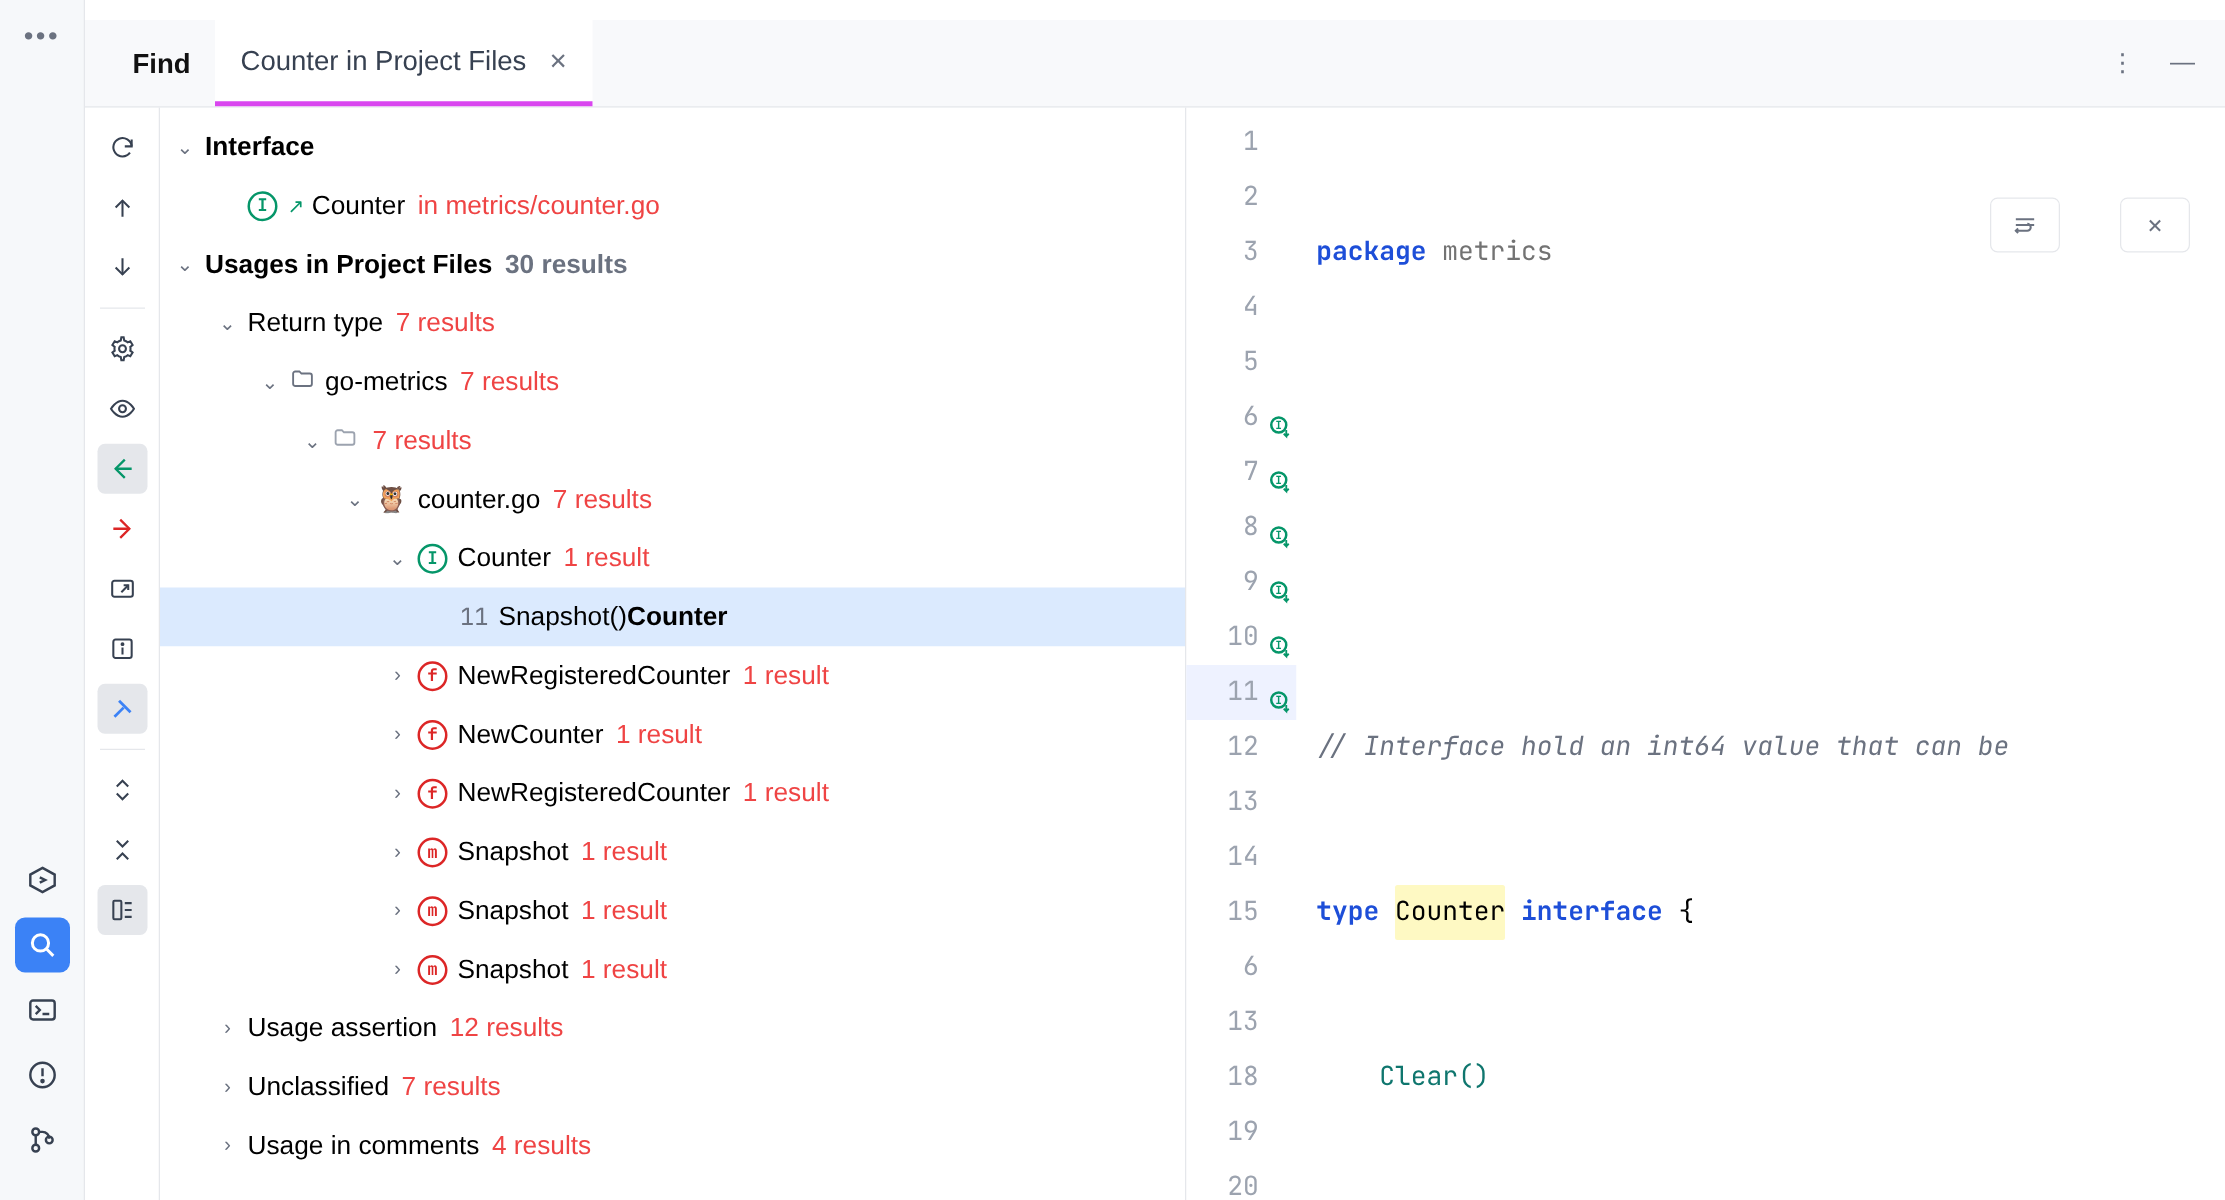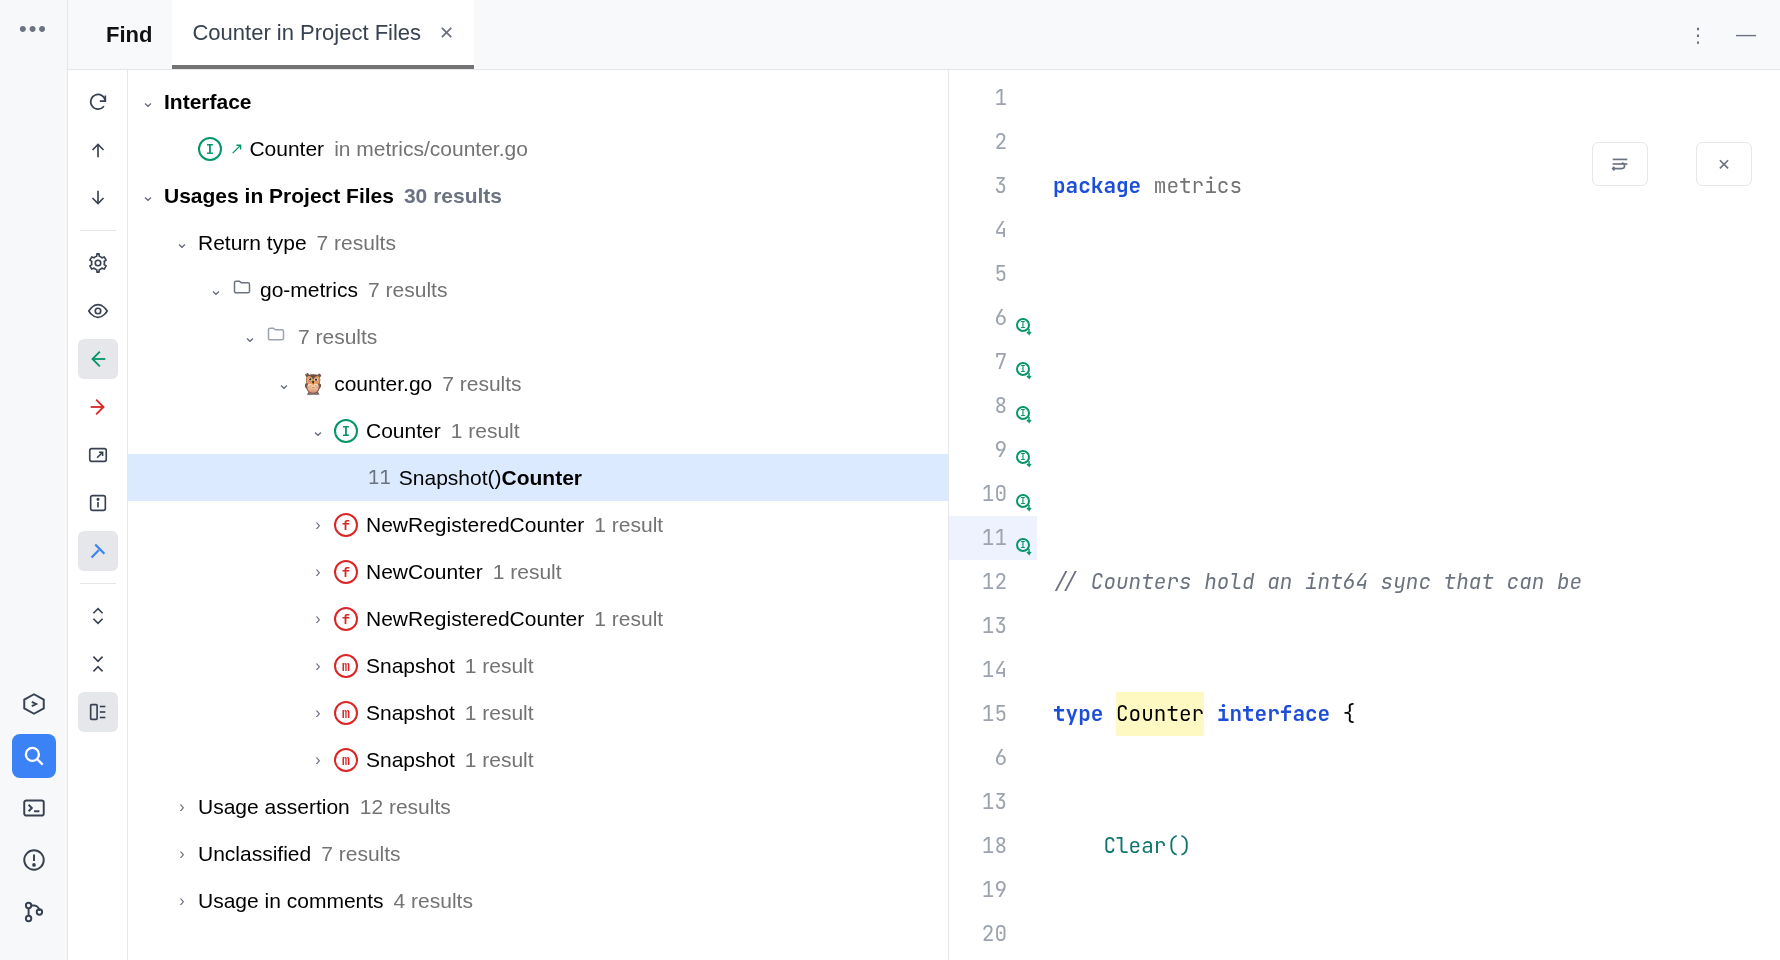--- a/index.html
+++ b/index.html
@@ -4,44 +4,44 @@
 <style>
 * { box-sizing: border-box; margin: 0; padding: 0; }
 body { font-family: -apple-system, BlinkMacSystemFont, "Segoe UI", sans-serif; font-size: 16px; background: #fff; color: #000; overflow: hidden; }
 .app { display: flex; height: 960px; width: 1780px; }
 .leftbar { width: 68px; background: #f6f8fa; border-right: 1px solid #e5e7eb; display: flex; flex-direction: column; align-items: center; padding-top: 16px; gap: 8px; }
 .leftbar .dots { font-size: 22px; color: #6b7280; letter-spacing: 2px; margin-bottom: 20px; cursor: pointer; }
 .leftbar-spacer { flex: 1; }
 .lb-btn { width: 44px; height: 44px; display: flex; align-items: center; justify-content: center; border-radius: 8px; cursor: pointer; color: #374151; }
 .lb-btn.active { background: #3b82f6; color: #fff; }
 .lb-btn svg { width: 26px; height: 26px; }
-.main { flex: 1; display: flex; flex-direction: column; }
+.main { flex: 1; display: flex; flex-direction: column; margin-top: 16px; }
 .tabbar { height: 70px; border-bottom: 1px solid #e5e7eb; display: flex; align-items: stretch; padding-left: 18px; background: #f8f9fb; }
 .tab { display: flex; align-items: center; padding: 0 20px; font-size: 22px; font-weight: 600; color: #111; cursor: pointer; position: relative; }
 .tab.inactive { font-weight: 400; color: #374151; }
 .tab.inactive .close { margin-left: 18px; color: #6b7280; font-size: 18px; }
-.tab.activeTab { border-bottom: 4px solid #737373; background:#fff; }
+.tab.activeTab { border-bottom: 4px solid #d946ef; background:#fff; }
 .tabbar-spacer { flex: 1; }
 .tabbar-right { display: flex; align-items: center; gap: 28px; padding-right: 24px; color: #6b7280; }
 .tabbar-right .icon { cursor: pointer; font-size: 20px; }
 .content { flex: 1; display: flex; min-height: 0; }
 .toolcol { width: 60px; border-right: 1px solid #e5e7eb; display: flex; flex-direction: column; align-items: center; padding-top: 12px; gap: 8px; }
 .tc-btn { width: 40px; height: 40px; display: flex; align-items: center; justify-content: center; border-radius: 6px; cursor: pointer; color: #374151; }
 .tc-btn.sel { background: #e5e7eb; }
 .tc-btn svg { width: 22px; height: 22px; }
 .tc-divider { width: 36px; height: 1px; background: #e5e7eb; margin: 4px 0; }
 .tree { flex: 0 0 820px; overflow: auto; padding-top: 8px; font-size: 21px; }
 .row { display: flex; align-items: center; height: 47px; padding-left: 8px; cursor: pointer; white-space: nowrap; }
 .row.selected { background: #dbeafe; }
 .chev { width: 24px; display: inline-flex; justify-content: center; color: #6b7280; font-size: 16px; margin-right: 4px; }
 .ind { display:inline-block; }
 .pad0 { width: 0px; } .pad1 { width: 34px; } .pad2 { width: 68px; } .pad3 { width: 102px; } .pad4 { width: 136px; } .pad5 { width: 170px; } .pad6 { width: 204px; }
 .label { }
 .label.bold { font-weight: 700; }
-.muted { color: #737373; margin-left: 10px; font-weight: 400; }
+.muted { color: #ef4444; margin-left: 10px; font-weight: 400; }
 .badge { display: inline-flex; align-items: center; justify-content: center; width: 24px; height: 24px; border-radius: 50%; font-size: 14px; font-weight: 700; margin-right: 8px; font-family: "JetBrains Mono", monospace; }
 .badge.I { border: 2px solid #059669; color: #059669; }
 .badge.f { border: 2px solid #dc2626; color: #dc2626; }
 .badge.m { border: 2px solid #dc2626; color: #dc2626; }
 .folder-icon { color: #6b7280; margin-right: 8px; }
 .file-icon { margin-right: 8px; }
 .linkout { color: #059669; margin-right: 6px; font-size:16px; }
 .linenum { color: #6b7280; margin-right: 8px; font-family: "JetBrains Mono", monospace; font-size:19px; }
 .editor { flex: 1; display: flex; border-left: 1px solid #e5e7eb; position: relative; font-family: "JetBrains Mono", "Menlo", monospace; font-size: 21px; line-height: 44px; }
 .gutter { width: 96px; text-align: right; color: #9ca3af; padding-right: 8px; padding-top: 6px; }
@@ -394,21 +394,21 @@
           <div class="ln">6</div>
           <div class="ln">13</div>
           <div class="ln">18</div>
           <div class="ln">19</div>
           <div class="ln">20</div>
         </div>
         <div class="code">
           <div class="cl"><span class="kw">package</span><span class="pkg"> metrics</span></div>
           <div class="cl"></div>
           <div class="cl"></div>
-          <div class="cl"><span class="com">// Counters hold an int64 sync that can be</span></div>
+          <div class="cl"><span class="com">// Interface hold an int64 value that can be</span></div>
           <div class="cl"><span class="kw">type </span><span class="hlword">Counter</span><span class="kw"> interface</span><span> {</span></div>
           <div class="cl"><span class="fn">    Clear()</span></div>
           
           
           
           
           
           
           
           

